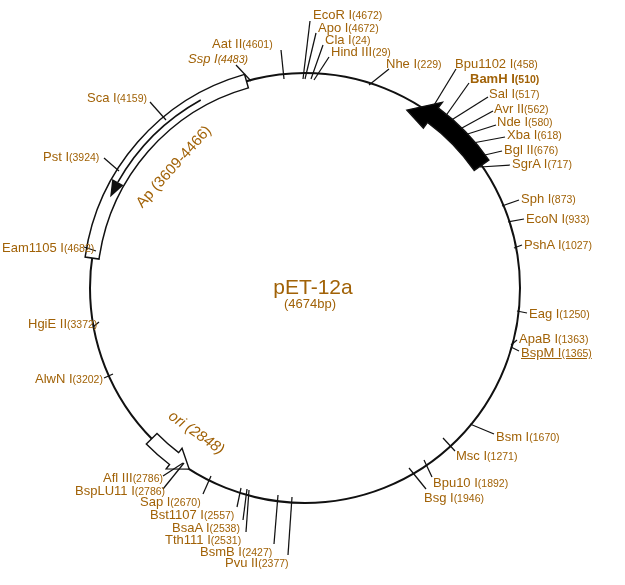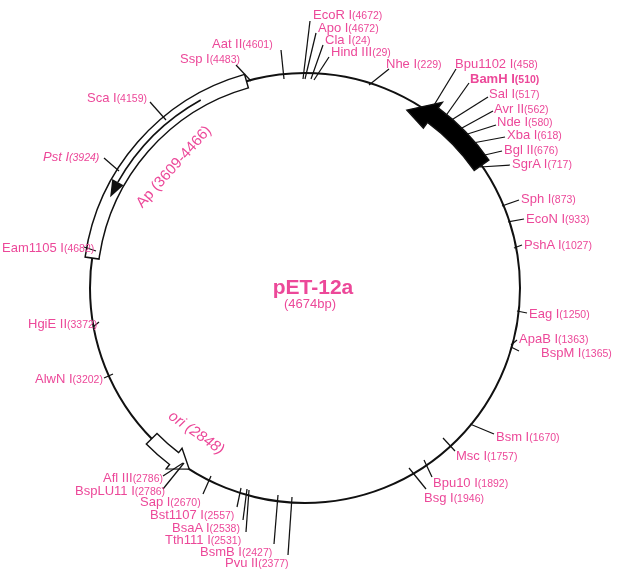--- a/index.html
+++ b/index.html
@@ -1,25 +1,25 @@
 <!DOCTYPE html>
 <html><head>
 <meta charset="utf-8">
 <style>
   html,body{margin:0;padding:0;background:#fff;}
   .stage{position:relative;width:625px;height:585px;background:#fff;overflow:hidden;
-         font-family:"Liberation Sans",sans-serif;color:#ec4899;}
+         font-family:"Liberation Sans",sans-serif;color:#a16207;}
   .stage svg{position:absolute;left:0;top:0;}
   .labels{position:absolute;left:0;top:0;width:100%;height:100%;}
   .site{position:absolute;white-space:nowrap;line-height:13px;}
   .site .nm{font-size:13px;}
   .site .num{font-size:10.5px;}
   .site.bold .nm,.site.bold .num{font-weight:bold;}
   .center-title{position:absolute;left:313px;top:287px;transform:translate(-50%,-50%);
-                font-size:21px;font-weight:bold;white-space:nowrap;}
+                font-size:21px;font-weight:normal;white-space:nowrap;}
   .center-size{position:absolute;left:310px;top:303px;transform:translate(-50%,-50%);
                font-size:13px;white-space:nowrap;}
   .ap-label{position:absolute;left:173px;top:166px;transform:translate(-50%,-50%) rotate(-48deg);
             font-size:15px;white-space:nowrap;}
   .ori-label{position:absolute;left:197px;top:432px;transform:translate(-50%,-50%) rotate(35deg);
              font-size:15px;font-style:italic;white-space:nowrap;}
 </style>
 </head>
 <body>
 
@@ -82,38 +82,38 @@
       <div class="site" style="left: 494px; top: 101px;"><span class="nm">Avr II</span><span class="num">(562)</span></div>
       <div class="site" style="left: 497px; top: 114px;"><span class="nm">Nde I</span><span class="num">(580)</span></div>
       <div class="site" style="left: 507px; top: 127px;"><span class="nm">Xba I</span><span class="num">(618)</span></div>
       <div class="site" style="left: 504px; top: 142px; text-align: right;"><span class="nm">Bgl II</span><span class="num">(676)</span></div>
       <div class="site" style="left: 512px; top: 156px;"><span class="nm">SgrA I</span><span class="num">(717)</span></div>
       <div class="site" style="left: 521px; top: 191px;"><span class="nm">Sph I</span><span class="num">(873)</span></div>
       <div class="site" style="left: 526px; top: 211px; text-align: center;"><span class="nm">EcoN I</span><span class="num">(933)</span></div>
       <div class="site" style="left: 524px; top: 237px;"><span class="nm">PshA I</span><span class="num">(1027)</span></div>
       <div class="site" style="left: 529px; top: 306px;"><span class="nm">Eag I</span><span class="num">(1250)</span></div>
       <div class="site" style="left: 519px; top: 331px;"><span class="nm">ApaB I</span><span class="num">(1363)</span></div>
-      <div class="site" style="left: 541px; top: 345px;"><span class="nm">BspM I</span><span class="num">(1365)</span></div>
+      <div class="site" style="left: 521px; top: 345px; text-decoration: underline;"><span class="nm">BspM I</span><span class="num">(1365)</span></div>
       <div class="site" style="left: 496px; top: 429px; text-align: right;"><span class="nm">Bsm I</span><span class="num">(1670)</span></div>
-      <div class="site" style="left: 456px; top: 448px;"><span class="nm">Msc I</span><span class="num">(1757)</span></div>
+      <div class="site" style="left: 456px; top: 448px;"><span class="nm">Msc I</span><span class="num">(1271)</span></div>
       <div class="site" style="left: 433px; top: 475px;"><span class="nm">Bpu10 I</span><span class="num">(1892)</span></div>
       <div class="site" style="left: 424px; top: 490px;"><span class="nm">Bsg I</span><span class="num">(1946)</span></div>
       <div class="site" style="left: 225px; top: 555px;"><span class="nm">Pvu II</span><span class="num">(2377)</span></div>
       <div class="site" style="left: 200px; top: 544px;"><span class="nm">BsmB I</span><span class="num">(2427)</span></div>
       <div class="site" style="left: 165px; top: 532px;"><span class="nm">Tth111 I</span><span class="num">(2531)</span></div>
       <div class="site" style="left: 172px; top: 520px;"><span class="nm">BsaA I</span><span class="num">(2538)</span></div>
       <div class="site" style="left: 150px; top: 507px;"><span class="nm">Bst1107 I</span><span class="num">(2557)</span></div>
       <div class="site" style="left: 140px; top: 494px;"><span class="nm">Sap I</span><span class="num">(2670)</span></div>
       <div class="site" style="left: 75px; top: 483px;"><span class="nm">BspLU11 I</span><span class="num">(2786)</span></div>
       <div class="site" style="left: 103px; top: 470px;"><span class="nm">Afl III</span><span class="num">(2786)</span></div>
       <div class="site" style="left: 35px; top: 371px;"><span class="nm">AlwN I</span><span class="num">(3202)</span></div>
       <div class="site" style="left: 28px; top: 316px;"><span class="nm">HgiE II</span><span class="num">(3372)</span></div>
       <div class="site" style="left: 2px; top: 240px;"><span class="nm">Eam1105 I</span><span class="num">(4682)</span></div>
-      <div class="site" style="left: 43px; top: 149px; font-style: italic;"><span class="nm">Pst I</span><span class="num">(3924)</span></div>
+      <div class="site" style="left: 43px; top: 149px;"><span class="nm">Pst I</span><span class="num">(3924)</span></div>
       <div class="site" style="left: 87px; top: 90px;"><span class="nm">Sca I</span><span class="num">(4159)</span></div>
-      <div class="site" style="left: 180px; top: 51px;"><span class="nm">Ssp I</span><span class="num">(4483)</span></div>
+      <div class="site" style="left: 188px; top: 51px; font-style: italic;"><span class="nm">Ssp I</span><span class="num">(4483)</span></div>
       <div class="site" style="left: 212px; top: 36px;"><span class="nm">Aat II</span><span class="num">(4601)</span></div>
     </div>
   <div class="center-title">pET-12a</div>
   <div class="center-size">(4674bp)</div>
   <div class="ap-label">Ap (3609-4466)</div>
   <div class="ori-label">ori (2848)</div>
 </div>
 
 </body></html>

